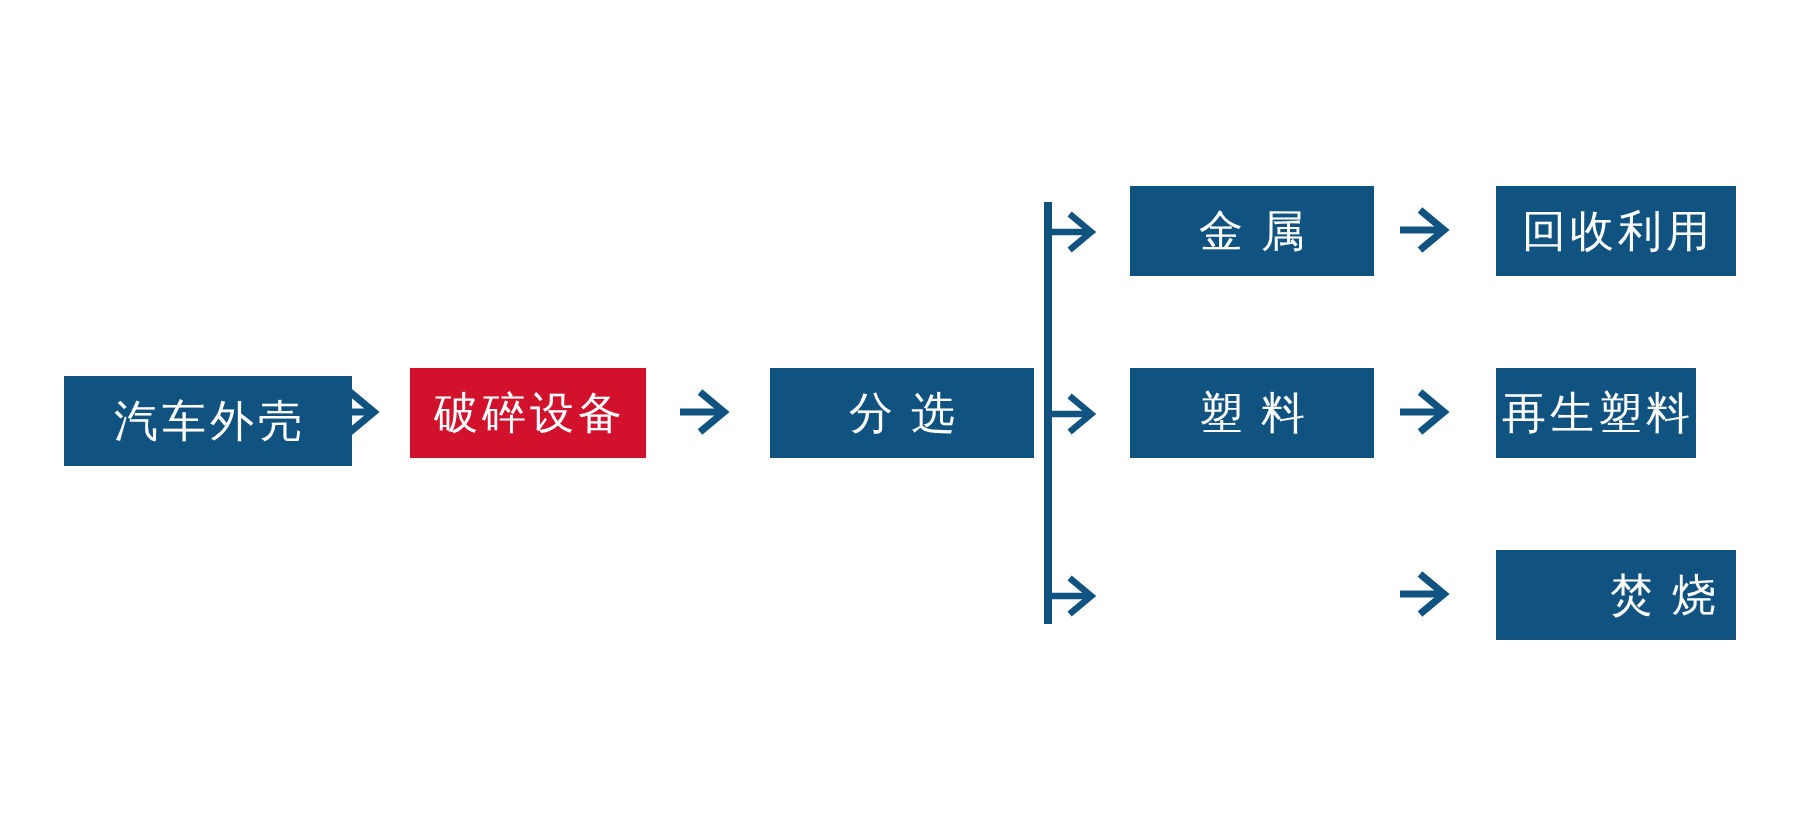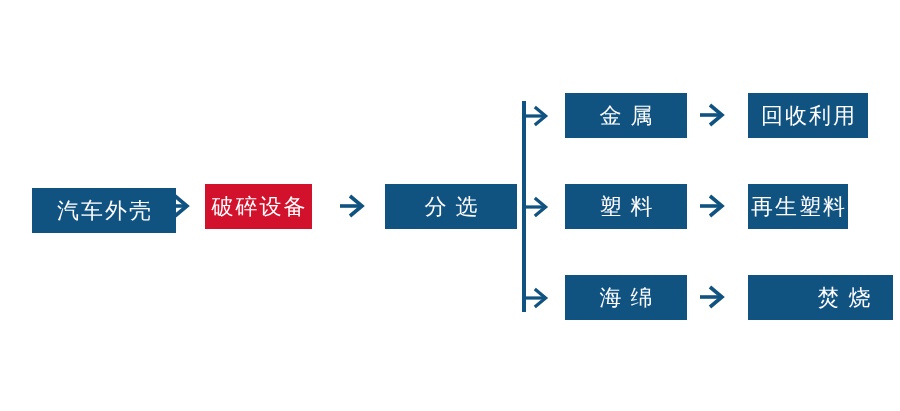--- a/index.html
+++ b/index.html
@@ -50,21 +50,21 @@
 
 <div class="canvas">
 
   <div class="node blue ls4" style="left:32px;top:188px;width:144px;">汽车外壳</div>
 
   <svg class="arrow" style="left:163px;top:193px;" viewBox="0 0 30 26">
     <path d="M2 13 H22"></path>
       <path d="M12 3 L24 13 L12 23"></path>
   </svg>
 
-  <div class="node red ls4" style="left:205px;top:184px;width:107px;">破碎设备</div>
+  <div class="node red ls4" style="left:205px;top:184px;width:118px;">破碎设备</div>
 
   <svg class="arrow" style="left:338px;top:193px;" viewBox="0 0 30 26">
     <path d="M2 13 H22"></path>
       <path d="M12 3 L24 13 L12 23"></path>
   </svg>
 
   <div class="node blue ls2" style="left:385px;top:184px;width:132px;">分选</div>
 
   <div class="vline"></div>
 
@@ -88,20 +88,19 @@
   </svg>
   <div class="node blue ls2" style="left:565px;top:184px;width:122px;">塑料</div>
 
   <div class="node blue ls4" style="left:748px;top:93px;width:120px;">回收利用</div>
   <svg class="arrow" style="left:698px;top:193px;" viewBox="0 0 30 26">
     <path d="M2 13 H22"></path>
       <path d="M12 3 L24 13 L12 23"></path>
   </svg>
   <div class="node blue ls4" style="left:748px;top:184px;width:100px;">再生塑料</div>
 
-  <div class="node blue ls2" style="left:565px;top:275px;width:122px;">海绵</div>
   <svg class="arrow" style="left:698px;top:284px;" viewBox="0 0 30 26">
     <path d="M2 13 H22"></path>
       <path d="M12 3 L24 13 L12 23"></path>
   </svg>
-  <div class="node blue ls2" style="left:748px;top:275px;width:145px;padding-left:47px;">焚烧</div>
+  <div class="node blue ls2" style="left:748px;top:275px;width:120px;padding-left:47px;">焚烧</div>
 
 </div>
 
 </body></html>

